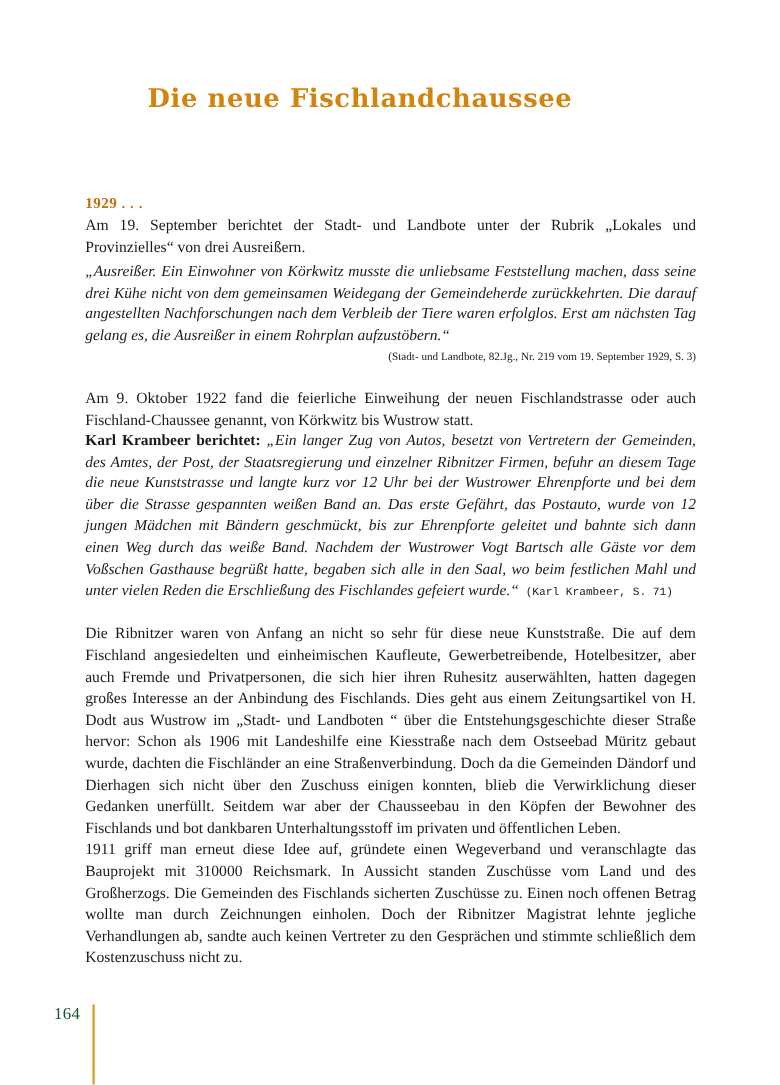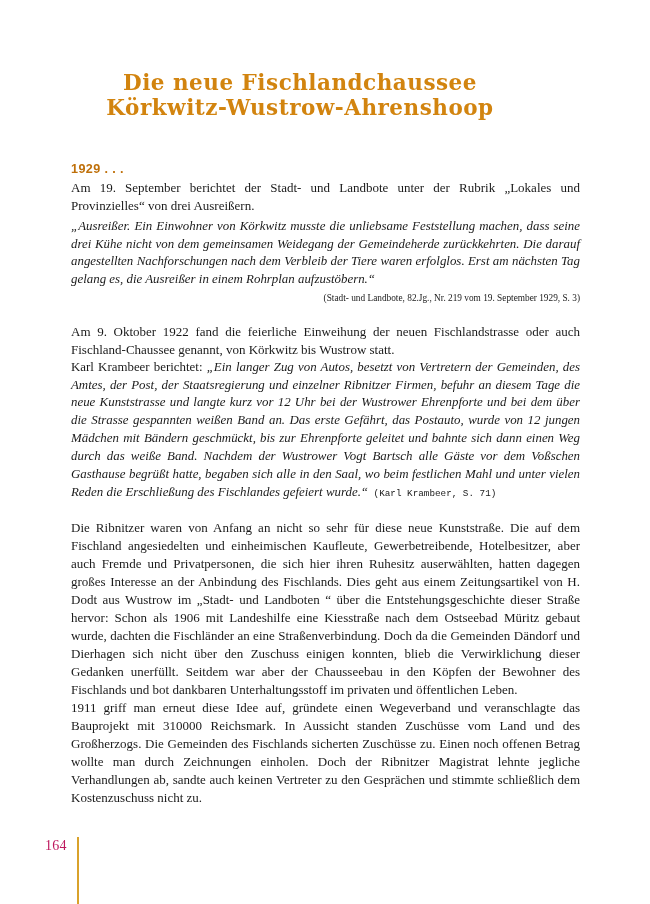--- a/index.html
+++ b/index.html
@@ -39,21 +39,21 @@
 
   
   .column {
     position: absolute;
     left: 71px;
     top: 162px;
     width: 509px;
   }
 
   .heading-year {
-    font-family: Liberation Sans, sans-serif;
+    font-family: Liberation Serif, serif;
     font-weight: bold;
     font-size: 12.6px;
     color: #bf700a;
     letter-spacing: 0.4px;
     margin: 0 0 1px 0;
     line-height: 1.25;
   }
 
   p.body {
     margin: 0;
@@ -84,49 +84,49 @@
   .gap-lg { height: 17px; }
   .gap-sm { height: 3px; }
 
   .inline-src {
     font-style: normal;
     font-size: 9.3px;
     font-family: Liberation Mono, monospace;
   }
   .run-in {
     font-style: normal;
+    font-weight: bold;
   }
 
   
   .folio {
     position: absolute;
     left: 45px;
     top: 838px;
     font-size: 14px;
-    color: #be185d;
+    color: #14532d;
     font-family: "Liberation Serif", "DejaVu Serif", serif;
     letter-spacing: 0.3px;
   }
   .footer-rule {
     position: absolute;
     left: 77px;
     top: 837px;
     width: 2.4px;
     height: 67px;
     background: #d9a22b;
   }
 </style>
 </head>
 <body>
 
 <div class="page">
 
   <div class="title-block">
     <span class="title-line title-line-1">Die neue Fischlandchaussee</span>
-    <span class="title-line title-line-2">Körkwitz-Wustrow-Ahrenshoop</span>
   </div>
 
   <div class="column">
 
     <div class="heading-year">1929 . . .</div>
 
     <p class="body"><span>Am 19. September berichtet der Stadt- und Landbote unter der Rubrik „Lokales und Provinzielles“ von drei Ausreißern.</span></p>
 
     <div class="gap-sm"></div>
 

